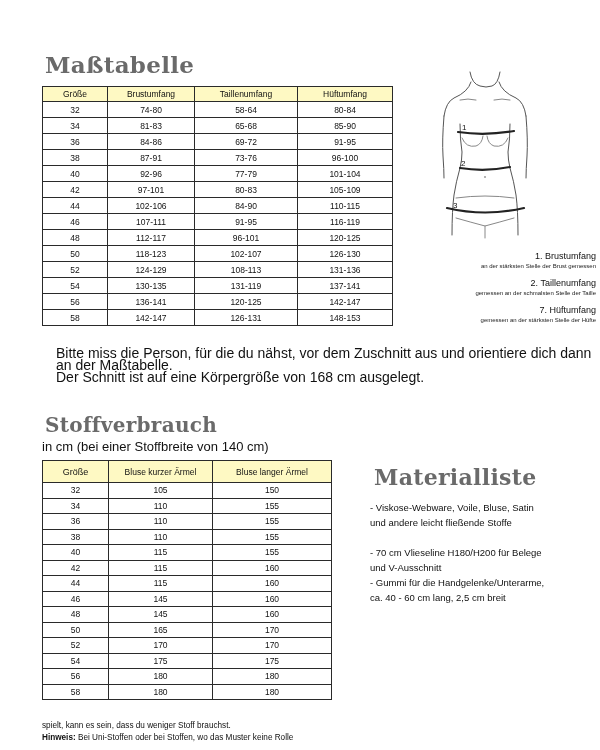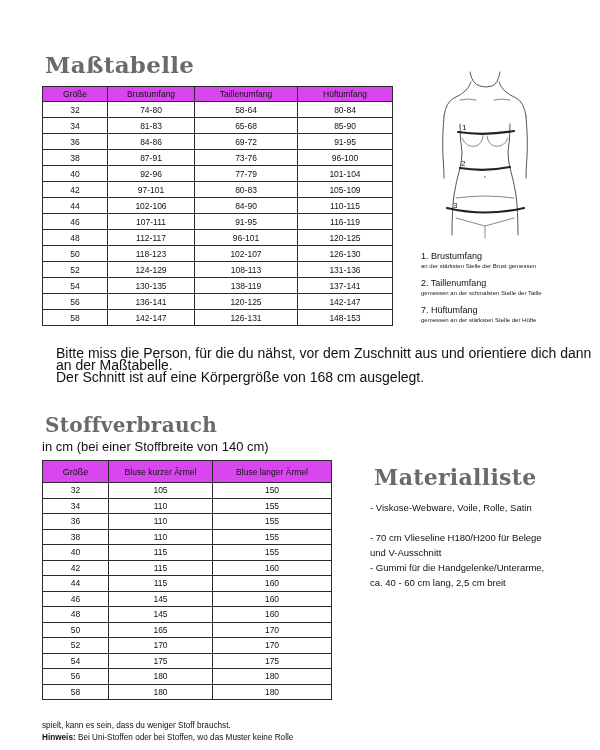--- a/index.html
+++ b/index.html
@@ -8,36 +8,36 @@
   .heading { position: absolute; font-family: "DejaVu Serif", "Liberation Serif", serif;
              color: #6a6a6a; font-weight: bold; letter-spacing: 0.3px; margin: 4px; }
   .h-mass { left: 41px; top: 47px; font-size: 23px; }
   .h-stoff { left: 41px; top: 409px; font-size: 20px; }
   .h-mat { left: 370px; top: 460px; font-size: 22px; }
   .subtitle { position: absolute; left: 42px; top: 439px; font-size: 13px; color: #111; }
 
   table.t { position: absolute; border-collapse: collapse; table-layout: fixed; }
   table.t th, table.t td { border: 1.3px solid #2a2a2a; text-align: center; padding: 0;
                            font-size: 8.5px; color: #111; }
-  table.t th { background: #d946ef; font-weight: normal; }
+  table.t th { background: #fef9c3; font-weight: normal; }
   .t1 { left: 42px; top: 86px; width: 350px; }
   .t1 th { height: 14px; }
   .t1 td { height: 15px; }
   .t2 { left: 42px; top: 460px; width: 289px; }
   .t2 th { height: 21px; font-size: 10px; }
   .t2 td { height: 14.5px; font-size: 8.5px; }
 
   .note { position: absolute; left: 56px; top: 347px; font-size: 14px; line-height: 12px; color: #111; }
   .hint { position: absolute; left: 42px; top: 720px; font-size: 8.2px; line-height: 12px; color: #111; }
   .hint b { font-weight: bold; }
 
   .figure { position: absolute; left: 410px; top: 60px; width: 180px; height: 180px; }
 
   .legend { position: absolute; left: 421px; top: 251px; width: 175px; }
-  .legend .item { margin-bottom: 8px; }
+  .legend .item { margin-bottom: 8px; text-align: right; }
   .legend .title { font-size: 9px; color: #111; line-height: 11px; }
   .legend .desc { font-size: 6px; color: #222; line-height: 8px; }
 
   .mat-list { position: absolute; left: 370px; top: 500px; width: 225px; font-size: 9.5px; line-height: 15px; color: #111; }
   .mat-list .gap { height: 15px; }
 </style>
 </head>
 <body>
 
 <h1 class="heading h-mass">Maßtabelle</h1>
@@ -120,21 +120,21 @@
       </tr>
     <tr>
         <td>52</td>
         <td>124-129</td>
         <td>108-113</td>
         <td>131-136</td>
       </tr>
     <tr>
         <td>54</td>
         <td>130-135</td>
-        <td>138-119</td>
+        <td>131-119</td>
         <td>137-141</td>
       </tr>
     <tr>
         <td>56</td>
         <td>136-141</td>
         <td>120-125</td>
         <td>142-147</td>
       </tr>
     <tr>
         <td>58</td>
@@ -294,19 +294,20 @@
   </tbody>
 </table>
 
 <div class="hint">
   <div>spielt, kann es sein, dass du weniger Stoff brauchst.</div>
   <div><b>Hinweis:</b><span> Bei Uni-Stoffen oder bei Stoffen, wo das Muster keine Rolle</span></div>
 </div>
 
 <h2 class="heading h-mat">Materialliste</h2>
 <div class="mat-list">
-  <div>- Viskose-Webware, Voile, Rolle, Satin</div>
+  <div>- Viskose-Webware, Voile, Bluse, Satin</div>
+  <div>und andere leicht fließende Stoffe</div>
   <div class="gap"></div>
   <div>- 70 cm Vlieseline H180/H200 für Belege</div>
   <div>und V-Ausschnitt</div>
   <div>- Gummi für die Handgelenke/Unterarme,</div>
   <div>ca. 40 - 60 cm lang, 2,5 cm breit</div>
 </div>
 
 </body></html>

